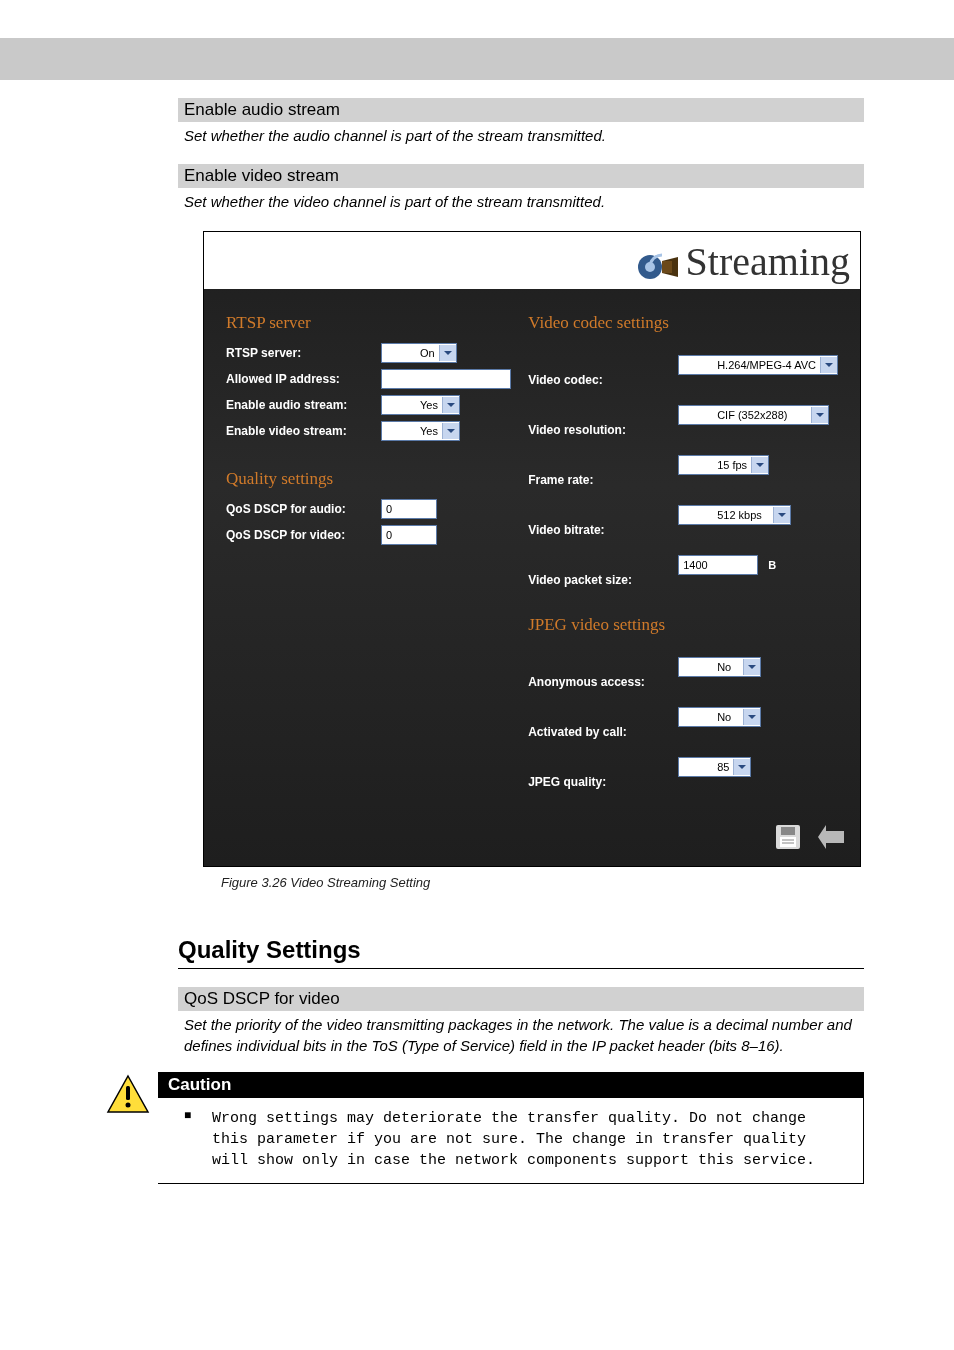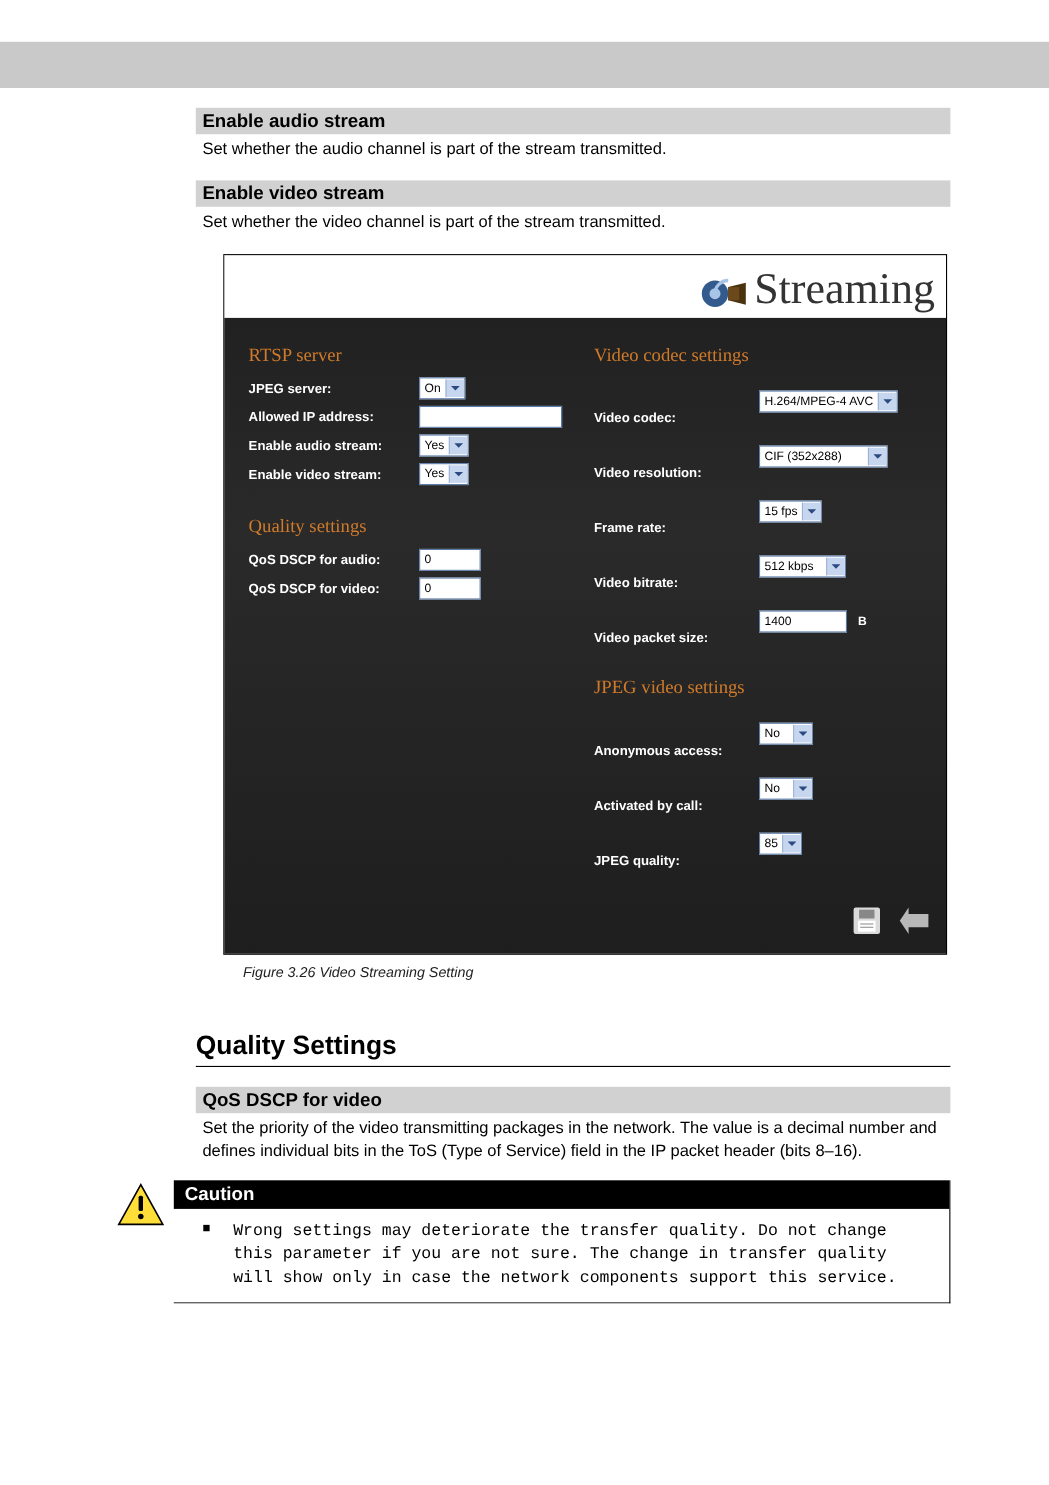--- a/index.html
+++ b/index.html
@@ -19,29 +19,30 @@
     background: #c9c9c9;
     height: 42px;
     margin-top: 38px;
   }
   .content {
     padding: 0 90px 0 178px;
   }
 
   .grey-head {
     background: #d1d1d1;
-    font-weight: bold;
+    font-weight: normal;
     font-family: Verdana, Arial, sans-serif;
     font-size: 17px;
     padding: 2px 6px;
     margin-top: 18px;
   }
   .para {
     padding: 4px 6px 0 6px;
     line-height: 1.35;
+    font-style: italic;
   }
 
   .figure {
     margin: 18px 6px 0 6px;
     padding-left: 19px;
   }
   .fig-panel {
     width: 656px;
     background: linear-gradient(#1e1e1e, #2a2a2a 40%, #1e1e1e);
     border: 1px solid #000;
@@ -93,20 +94,21 @@
     font-size: 11px;
     height: 18px;
     line-height: 18px;
     display: inline-flex;
     align-items: center;
     border: 1px solid #5b7aa8;
   }
   .sel .sel-text {
     padding: 0 4px;
     white-space: nowrap;
+    margin-left: 34px;
   }
   .sel .dd {
     width: 16px;
     height: 16px;
     background: #c7d6ef;
     border-left: 1px solid #9db2d4;
     display: flex;
     align-items: center;
     justify-content: center;
   }
@@ -226,21 +228,21 @@
             </svg>
           </span><span>Streaming</span>
         </div>
 
         <div class="fig-body">
           <div class="col">
 
             <div class="sect-head">RTSP server</div>
 
             <div class="row">
-              <span class="lbl">JPEG server:</span>
+              <span class="lbl">RTSP server:</span>
               <span class="sel">
                 <span class="sel-text">On</span>
                 <span class="dd">
                   <svg viewBox="0 0 8 8">
                       <path d="M0 2 L4 6 L8 2 Z" fill="#2a4a80"></path>
                     </svg>
                 </span>
               </span>
             </div>
 

